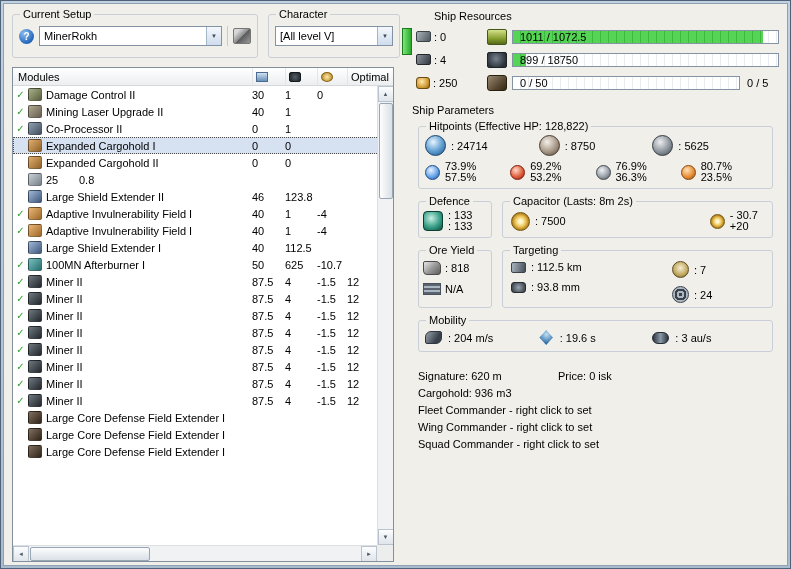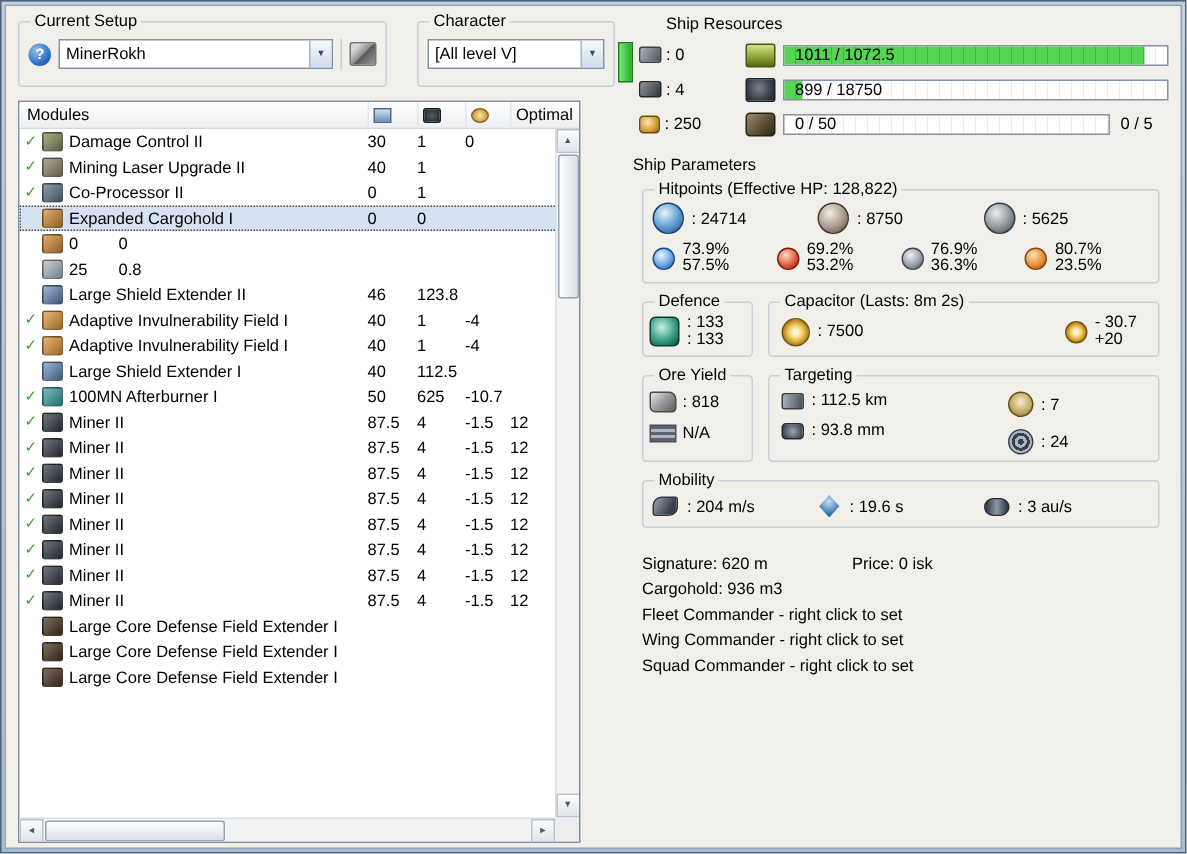--- a/index.html
+++ b/index.html
@@ -7,33 +7,33 @@
 body{font-family:"Liberation Sans","DejaVu Sans",sans-serif;font-size:11px;color:#000;background:#9eb2c8}
 .window{width:791px;height:569px;border:1px solid #4e6379;background:linear-gradient(#c2d1e0,#a9bccd);padding:2px;display:flex;flex-direction:column}
 .titlebar{flex:0 0 21px;display:flex;align-items:center;gap:4px;padding:0 3px 0 5px;background:linear-gradient(#f7f9fb 0%,#dde6ef 45%,#ccd8e4 46%,#c3d0de 100%);border:1px solid #9fb1c3;border-bottom:none}
 .app-icon{width:14px;height:14px;border-radius:2px;background:radial-gradient(circle at 35% 30%,#c8d8ea,#5b7794 70%,#2e4660);border:1px solid #33495f}
 .title{flex:1;font-size:12px;white-space:nowrap;overflow:hidden}
 .tb-btn{width:26px;height:15px;display:flex;align-items:center;justify-content:center;font-size:10px;line-height:1;color:#333;background:linear-gradient(#fefefe,#d3dae2);border:1px solid #8897a8;border-radius:2px}
 .tb-close{width:30px;color:#fff;background:linear-gradient(#f0a390,#d95b43 50%,#c03a24);border-color:#8e2313}
 .content{flex:1;display:flex;background:#f0efea;border:1px solid #8fa1b3;overflow:hidden}
 
 .left{flex:0 0 398px;display:flex;flex-direction:column;padding:8px 2px 3px 8px}
-.groups-row{display:flex;gap:20px;flex:0 0 44px;margin-top:2px}
+.groups-row{display:flex;gap:10px;flex:0 0 44px;margin-top:2px}
 .groupbox{position:relative;border:1px solid #c8cfd8;border-radius:3px}
 .glabel{position:absolute;top:-7px;left:7px;background:#f0efea;padding:0 3px;white-space:nowrap}
 .setup-group{flex:0 0 246px;display:flex;align-items:center;gap:5px;padding:4px 6px}
 .char-group{flex:0 0 132px;display:flex;align-items:center;padding:4px 6px}
 .help-icon{width:15px;height:15px;flex:0 0 15px;border-radius:50%;background:radial-gradient(circle at 35% 30%,#8fc0ef,#2a6cc0 65%,#164e96);color:#fff;font-weight:bold;font-size:10px;display:flex;align-items:center;justify-content:center}
 .combo{flex:1;height:20px;background:#fff;border:1px solid #8393a5;display:flex;align-items:center;overflow:hidden}
 .combo .val{flex:1;padding:0 4px;white-space:nowrap;overflow:hidden}
 .combo .arrow{flex:0 0 15px;height:100%;display:flex;align-items:center;justify-content:center;font-size:6px;color:#3a4a5a;background:linear-gradient(#f4f8fc,#cfdded);border-left:1px solid #a3b5c7}
 .vsep{width:1px;height:20px;background:#c6ccd4;flex:0 0 1px}
 .tools-icon{width:18px;height:16px;flex:0 0 18px;border-radius:2px;background:linear-gradient(135deg,#d8d8d8 20%,#8a8a8a 50%,#5a5a5a 52%,#9a9a9a);border:1px solid #777}
 
-.modules{flex:1;margin-top:9px;margin-right:23px;border:1px solid #82909e;background:#fff;position:relative;overflow:hidden}
+.modules{flex:1;margin-top:9px;margin-right:6px;border:1px solid #82909e;background:#fff;position:relative;overflow:hidden}
 .mheader{height:18px;display:flex;align-items:center;background:linear-gradient(#ffffff,#eceef0);border-bottom:1px solid #d5d9dd}
 .mh-name{flex:1;padding-left:5px}
 .mh-cell{height:100%;display:flex;align-items:center;padding-left:3px;border-left:1px solid #e2e6ea;overflow:hidden;white-space:nowrap}
 .w1{flex:0 0 33px}.w2{flex:0 0 32px}.w3{flex:0 0 30px}.w4{flex:0 0 46px}
 .hi{width:12px;height:10px;flex:none;display:inline-block}
 .hi-cpu{background:linear-gradient(#cfe0f0,#6a90b8);border:1px solid #4a6a90}
 .hi-pg{background:radial-gradient(circle,#555e66,#1e2428);border-radius:2px;border:1px solid #15191c}
 .hi-cap{background:radial-gradient(circle,#ffe9a8,#b08018);border-radius:50%;border:1px solid #8a6410}
 .mrows{position:absolute;top:18px;left:0;right:0;bottom:16px;overflow:hidden;z-index:1}
 .mrow{height:17px;display:flex;align-items:center}
@@ -202,20 +202,21 @@
               <span class="micon mi-expanded-cargohold"></span>
               <span class="mname">Expanded Cargohold I</span>
               <span class="mc">0</span>
               <span class="mc c2">0</span>
               <span class="mc c3"></span>
               <span class="mc c4"></span>
             </div>
             <div class="mrow">
               <span class="chk"></span>
               <span class="micon mi-expanded-cargohold"></span>
+              <span class="mname">Expanded Cargohold II</span>
               <span class="mc">0</span>
               <span class="mc c2">0</span>
               <span class="mc c3"></span>
               <span class="mc c4"></span>
             </div>
             <div class="mrow">
               <span class="chk"></span>
               <span class="micon mi-em-ward-amplifier"></span>
               <span class="mc">25</span>
               <span class="mc c2">0.8</span>

